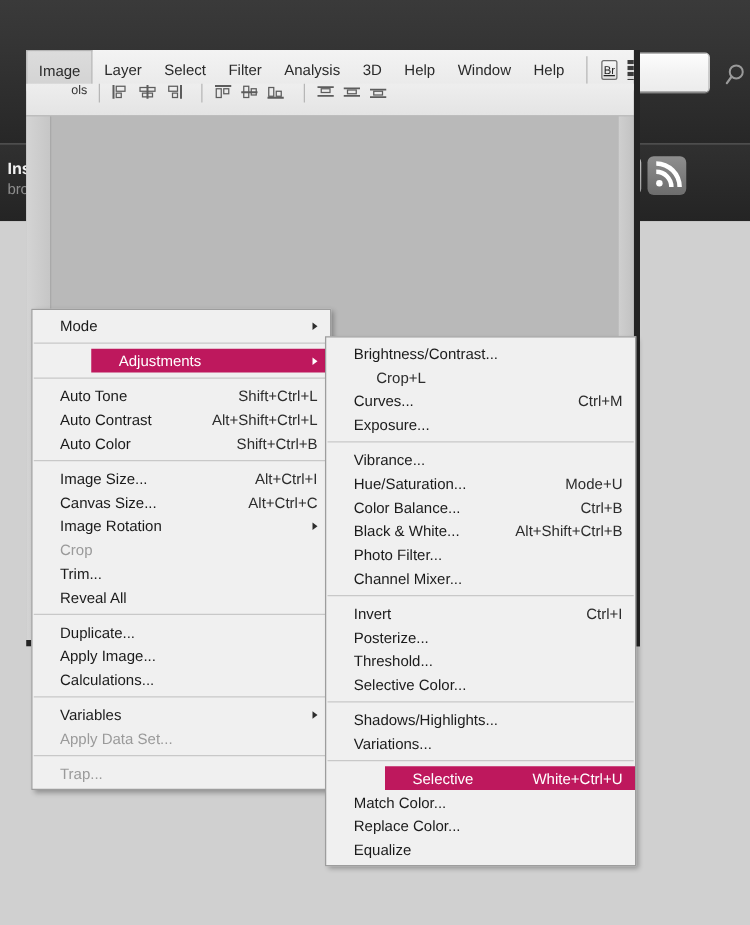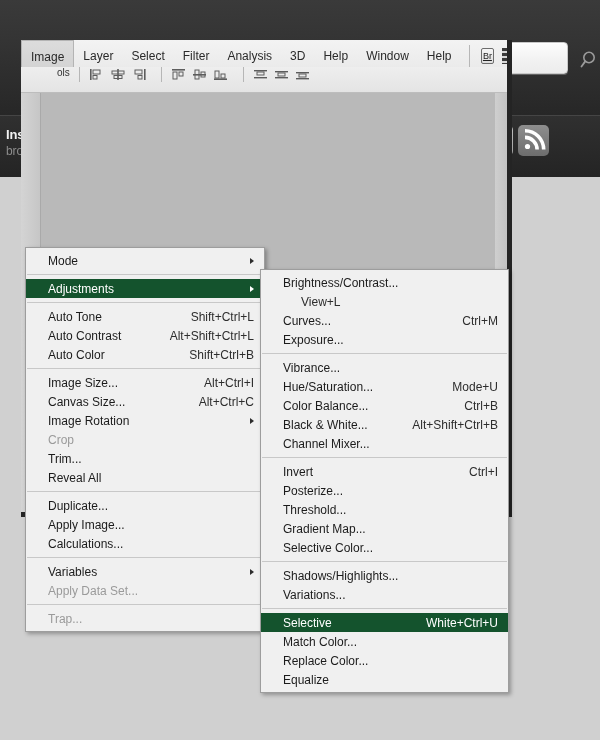--- a/index.html
+++ b/index.html
@@ -152,21 +152,21 @@
     padding: 0 10px 0 22px; white-space: nowrap; cursor: default;
   }
   .mi .label { flex: 1; }
   .mi .accel { color: #2d2d2d; padding-left: 18px; }
   .mi .arrow {
     width: 0; height: 0; margin-left: 10px;
     border-left: 4px solid #2d2d2d;
     border-top: 3.5px solid transparent;
     border-bottom: 3.5px solid transparent;
   }
-  .mi.sel { background: #14532d; color: #ffffff; }
+  .mi.sel { background: #be185d; color: #ffffff; margin-left: 47px; }
   .mi.sel .accel { color: #ffffff; }
   .mi.sel .arrow { border-left-color: #ffffff; }
   .mi.dis { color: #9a9a9a; }
   .msep { height: 1px; background: #c8c8c8; margin: 4px 1px; }
 </style>
 </head>
 <body>
 
 <div class="page">
 
@@ -399,21 +399,21 @@
       <div class="mi dis">
         <span class="label">Trap...</span>
       </div>
     </div>
 
   <div class="menu menu-adj" id="menu-adj">
       <div class="mi">
         <span class="label">Brightness/Contrast...</span>
       </div>
       <div class="mi">
-        <span class="accel">View+L</span>
+        <span class="accel">Crop+L</span>
       </div>
       <div class="mi">
         <span class="label">Curves...</span>
         <span class="accel">Ctrl+M</span>
       </div>
       <div class="mi">
         <span class="label">Exposure...</span>
       </div>
       <div class="msep"></div>
       <div class="mi">
@@ -425,35 +425,35 @@
       </div>
       <div class="mi">
         <span class="label">Color Balance...</span>
         <span class="accel">Ctrl+B</span>
       </div>
       <div class="mi">
         <span class="label">Black &amp; White...</span>
         <span class="accel">Alt+Shift+Ctrl+B</span>
       </div>
       <div class="mi">
+        <span class="label">Photo Filter...</span>
+      </div>
+      <div class="mi">
         <span class="label">Channel Mixer...</span>
       </div>
       <div class="msep"></div>
       <div class="mi">
         <span class="label">Invert</span>
         <span class="accel">Ctrl+I</span>
       </div>
       <div class="mi">
         <span class="label">Posterize...</span>
       </div>
       <div class="mi">
         <span class="label">Threshold...</span>
-      </div>
-      <div class="mi">
-        <span class="label">Gradient Map...</span>
       </div>
       <div class="mi">
         <span class="label">Selective Color...</span>
       </div>
       <div class="msep"></div>
       <div class="mi">
         <span class="label">Shadows/Highlights...</span>
       </div>
       <div class="mi">
         <span class="label">Variations...</span>

